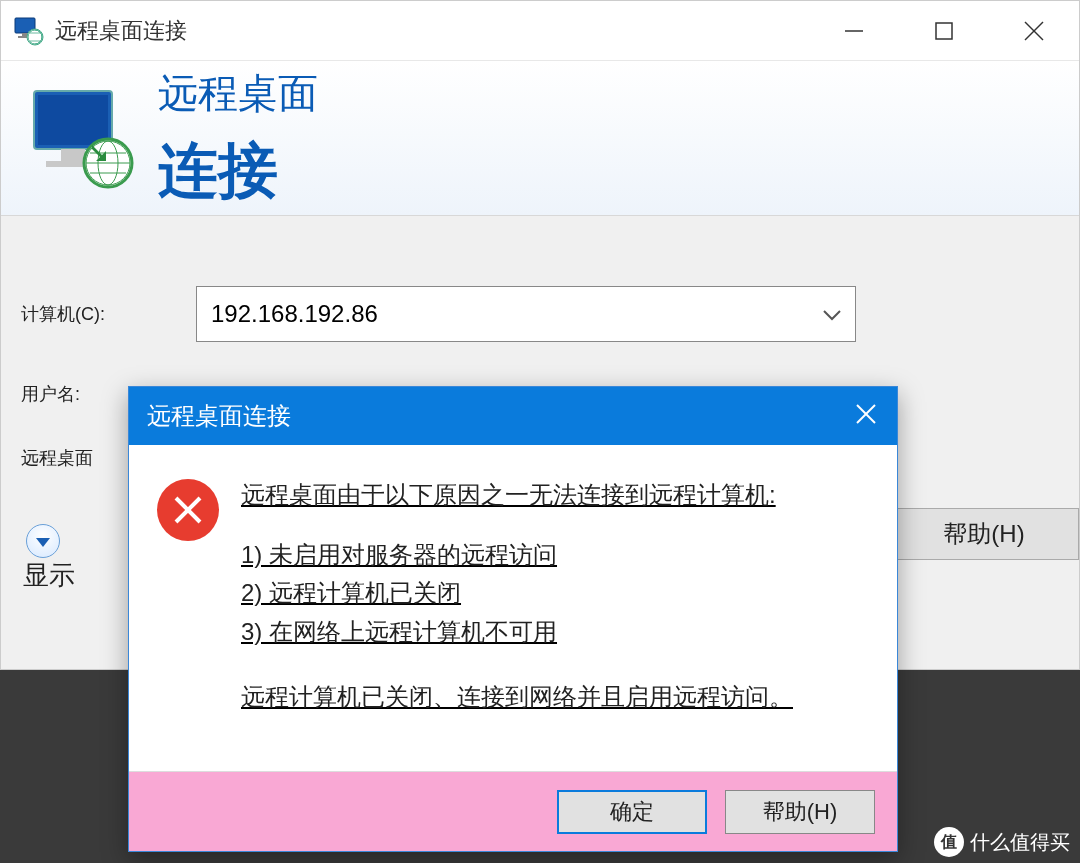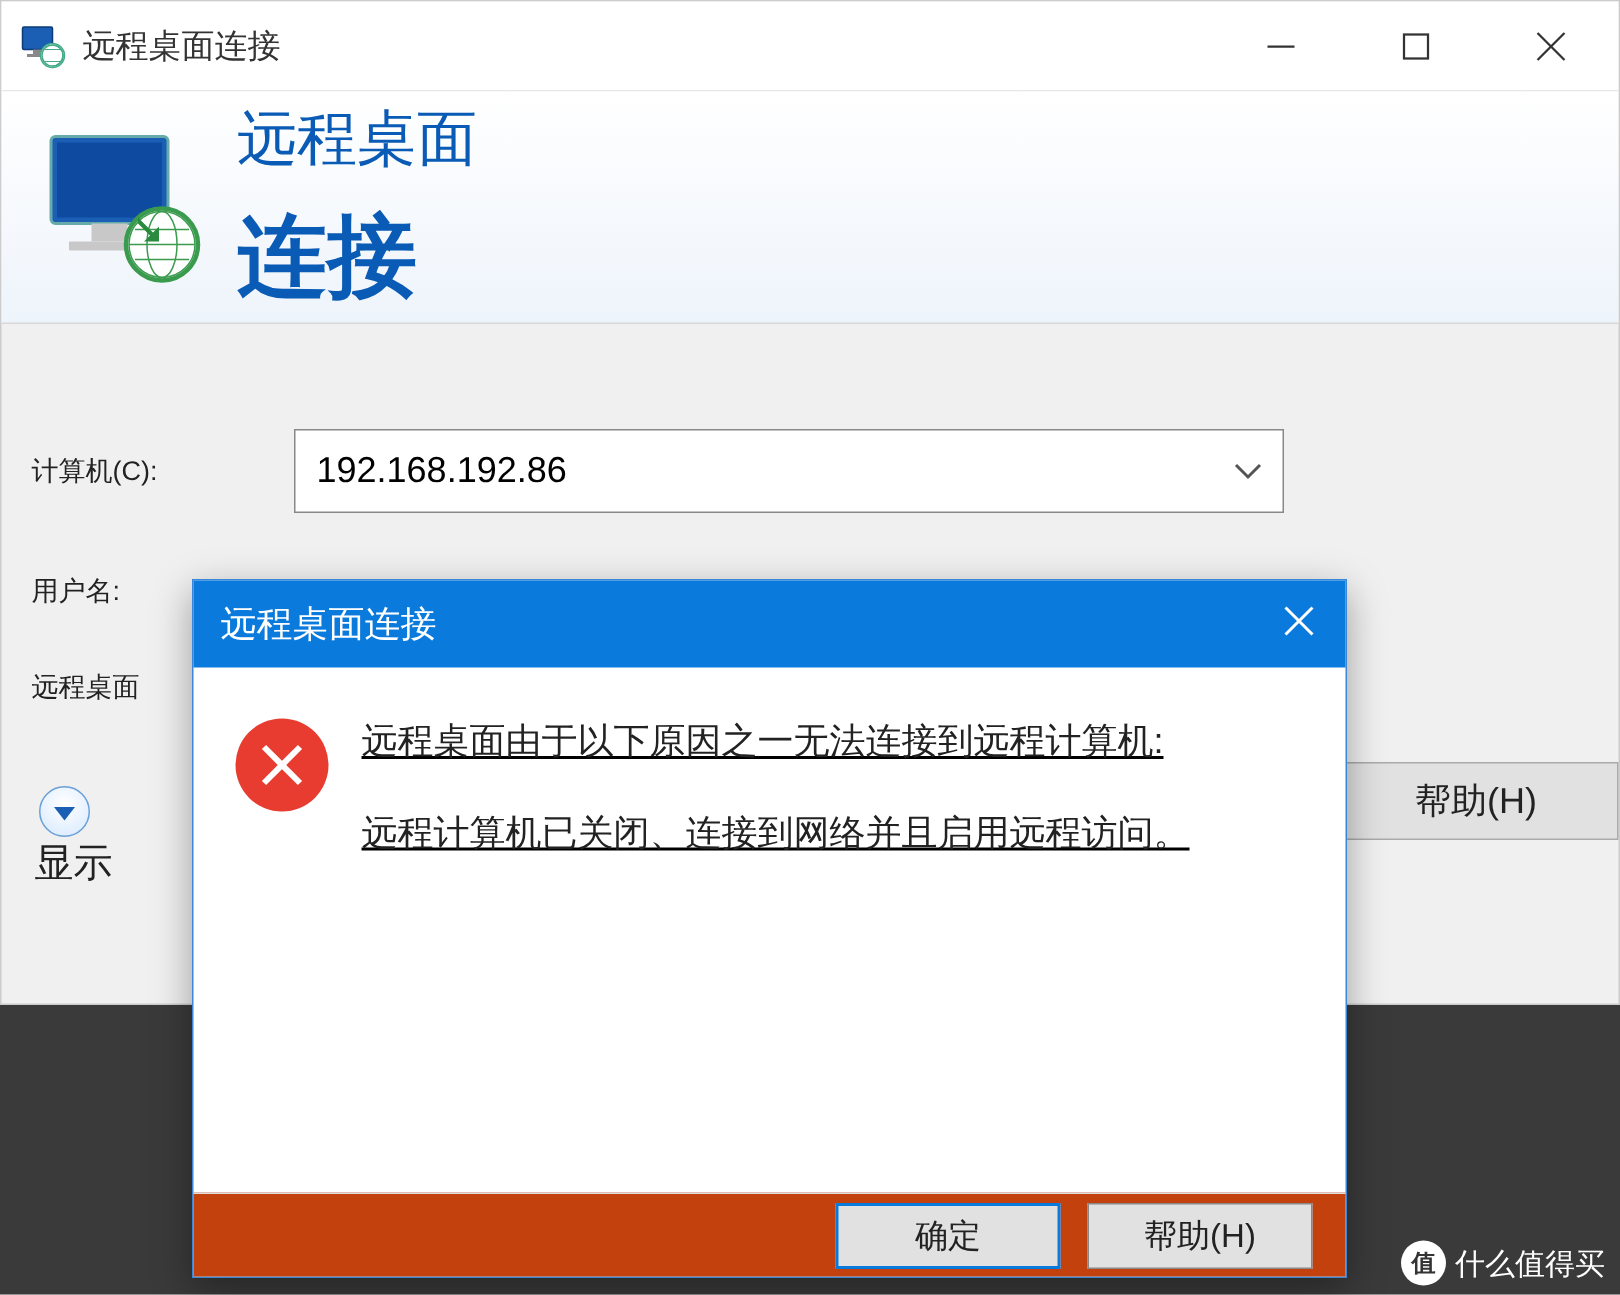--- a/index.html
+++ b/index.html
@@ -113,21 +113,21 @@
   background: #e73c2f; flex: 0 0 62px;
   display: flex; align-items: center; justify-content: center;
   margin-top: 4px;
 }
 .err-icon svg { stroke: #fff; stroke-width: 4; }
 .dialog-text { font-size: 24px; color: #222; line-height: 1.7; }
 .dialog-text .reason-head { margin-bottom: 20px; }
 .dialog-text .reasons { margin-bottom: 26px; }
 .dialog-text .reasons div { line-height: 1.6; }
 .dialog-buttons {
-  height: 56px; background: #c2410c;
+  height: 80px; background: #f9a8d4;
   border-top: 1px solid #ddd;
   display: flex; justify-content: flex-end; align-items: center;
   gap: 18px; padding-right: 22px;
 }
 .dlg-btn {
   min-width: 150px; height: 44px;
   border: 1px solid #888; background: #e1e1e1;
   font-size: 22px; color: #222;
   display: flex; align-items: center; justify-content: center;
 }
@@ -245,20 +245,25 @@
   </div>
   <div class="dialog-body">
     <div class="err-icon">
       <svg width="36" height="36">
           <line x1="6" y1="6" x2="30" y2="30"></line>
           <line x1="30" y1="6" x2="6" y2="30"></line>
         </svg>
     </div>
     <div class="dialog-text">
       <div class="reason-head">远程桌面由于以下原因之一无法连接到远程计算机:</div>
+      <div class="reasons">
+        <div>1) 未启用对服务器的远程访问</div>
+        <div>2) 远程计算机已关闭</div>
+        <div>3) 在网络上远程计算机不可用</div>
+      </div>
       <div>远程计算机已关闭、连接到网络并且启用远程访问。</div>
     </div>
   </div>
   <div class="dialog-buttons">
     <div class="dlg-btn primary">
       <span>确定</span>
     </div>
     <div class="dlg-btn">
       <span>帮助(H)</span>
     </div>

